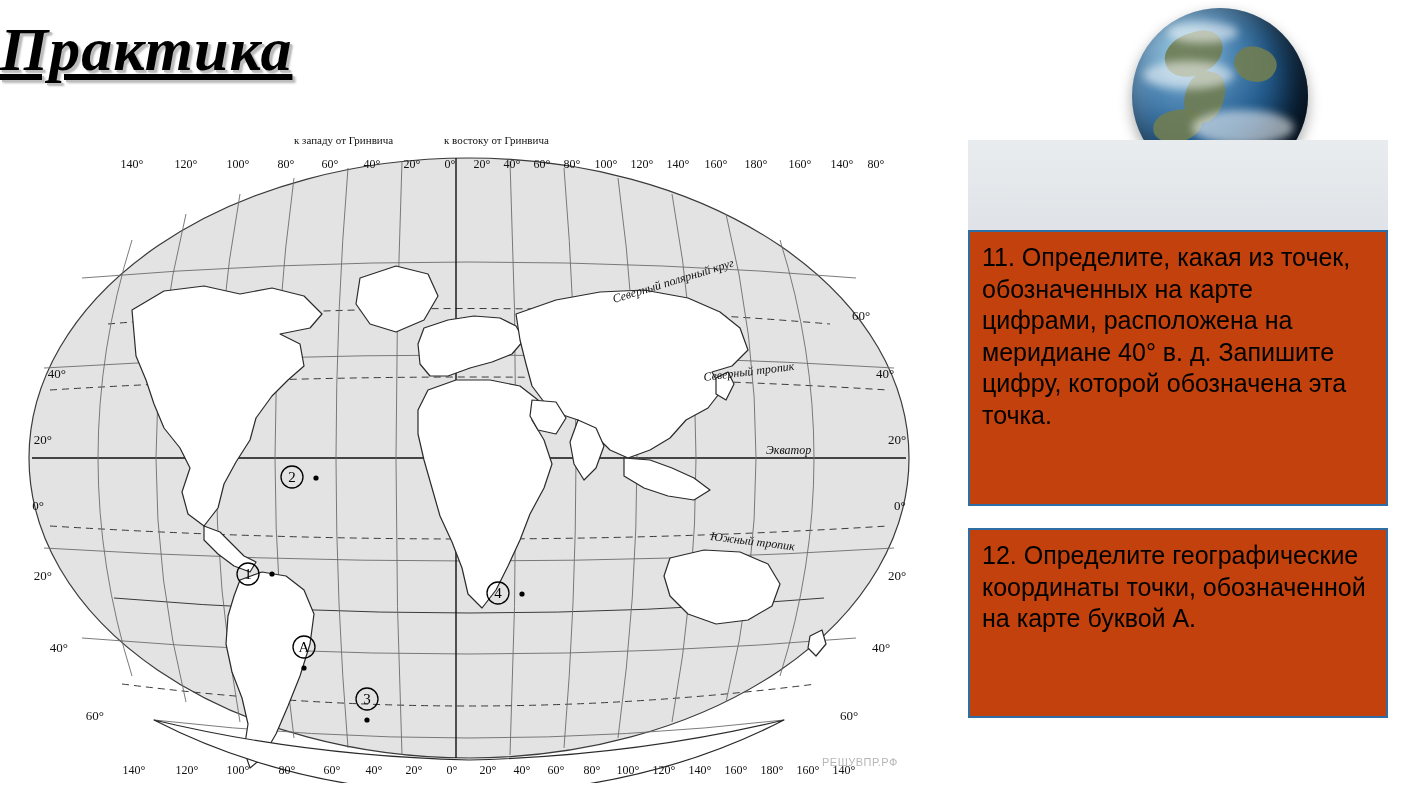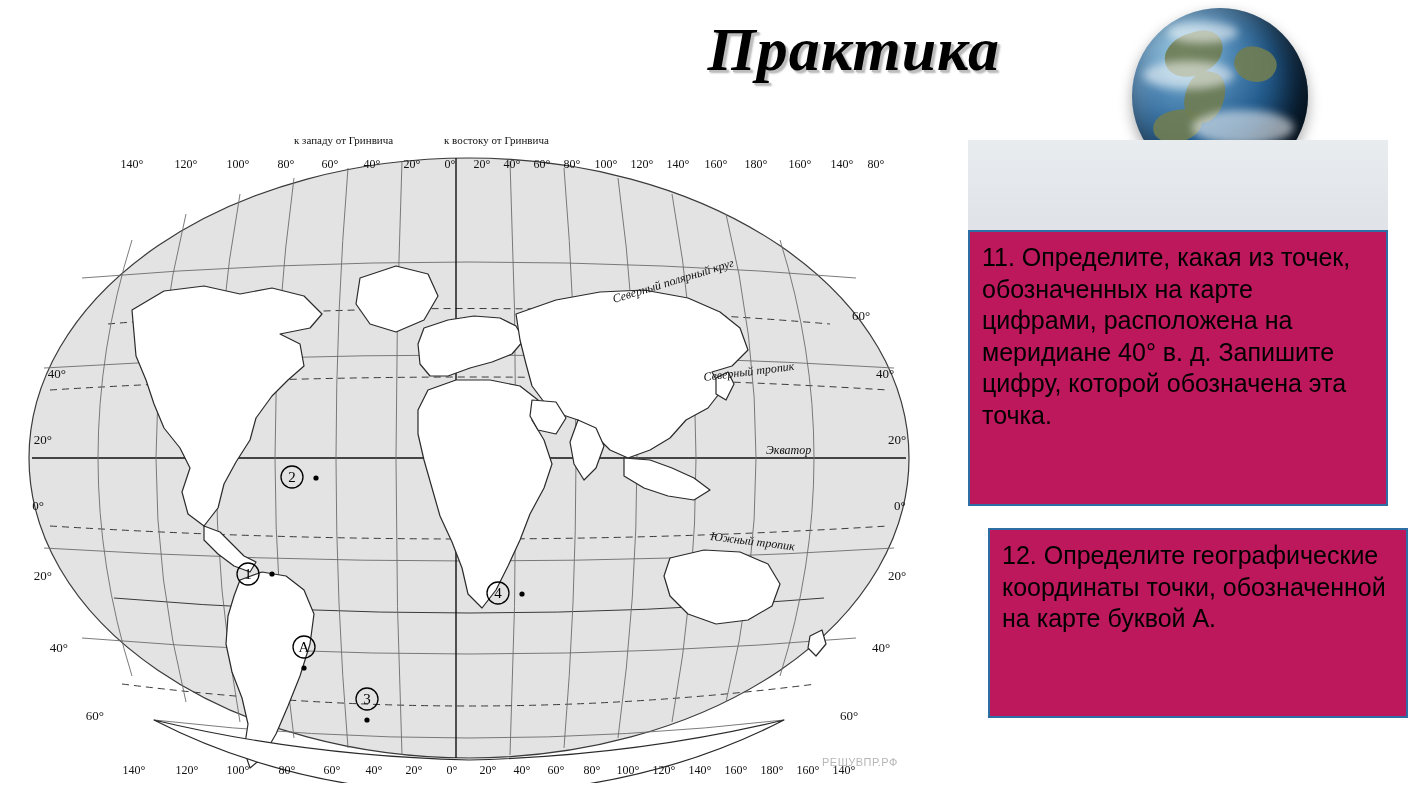--- a/index.html
+++ b/index.html
@@ -14,30 +14,31 @@
     position: relative;
     overflow: hidden;
   }
 
   
   .slide-title {
     position: absolute;
     left: 0;
     top: 14px;
     width: 1000px;
-    text-align: right;
+    text-align: left;
     font-family: "Liberation Serif", serif;
     font-style: italic;
     font-weight: bold;
     font-size: 62px;
     color: #000000;
     letter-spacing: 1px;
     text-shadow:
        2px 2px 0 #bdbdbd,
        3px 3px 2px rgba(120,120,120,.55);
+    text-decoration: underline;
   }
 
   
   .globe-wrap {
     position: absolute;
     right: 96px;
     top: 8px;
     width: 186px;
     height: 186px;
   }
@@ -85,37 +86,36 @@
 
   
   .right-col {
     position: absolute;
     left: 968px;
     top: 140px;
     width: 420px;
   }
   .q-box {
     border: 2px solid #2f6ea5;
-    background: #be185d;
+    background: #c2410c;
     padding: 10px 12px 12px 12px;
     font-size: 25px;
     line-height: 1.26;
     color: #000000;
     box-sizing: border-box;
   }
   #question-11 {
     margin-top: 90px;
     width: 420px;
     min-height: 276px;
   }
   #question-12 {
     margin-top: 22px;
     width: 420px;
     min-height: 190px;
-    margin-left: 20px;
   }
   .panel-backdrop {
     position: absolute;
     left: 968px;
     top: 140px;
     width: 420px;
     height: 92px;
     background: linear-gradient(180deg,#e9ecef 0%, #dfe3e7 100%);
   }
 

